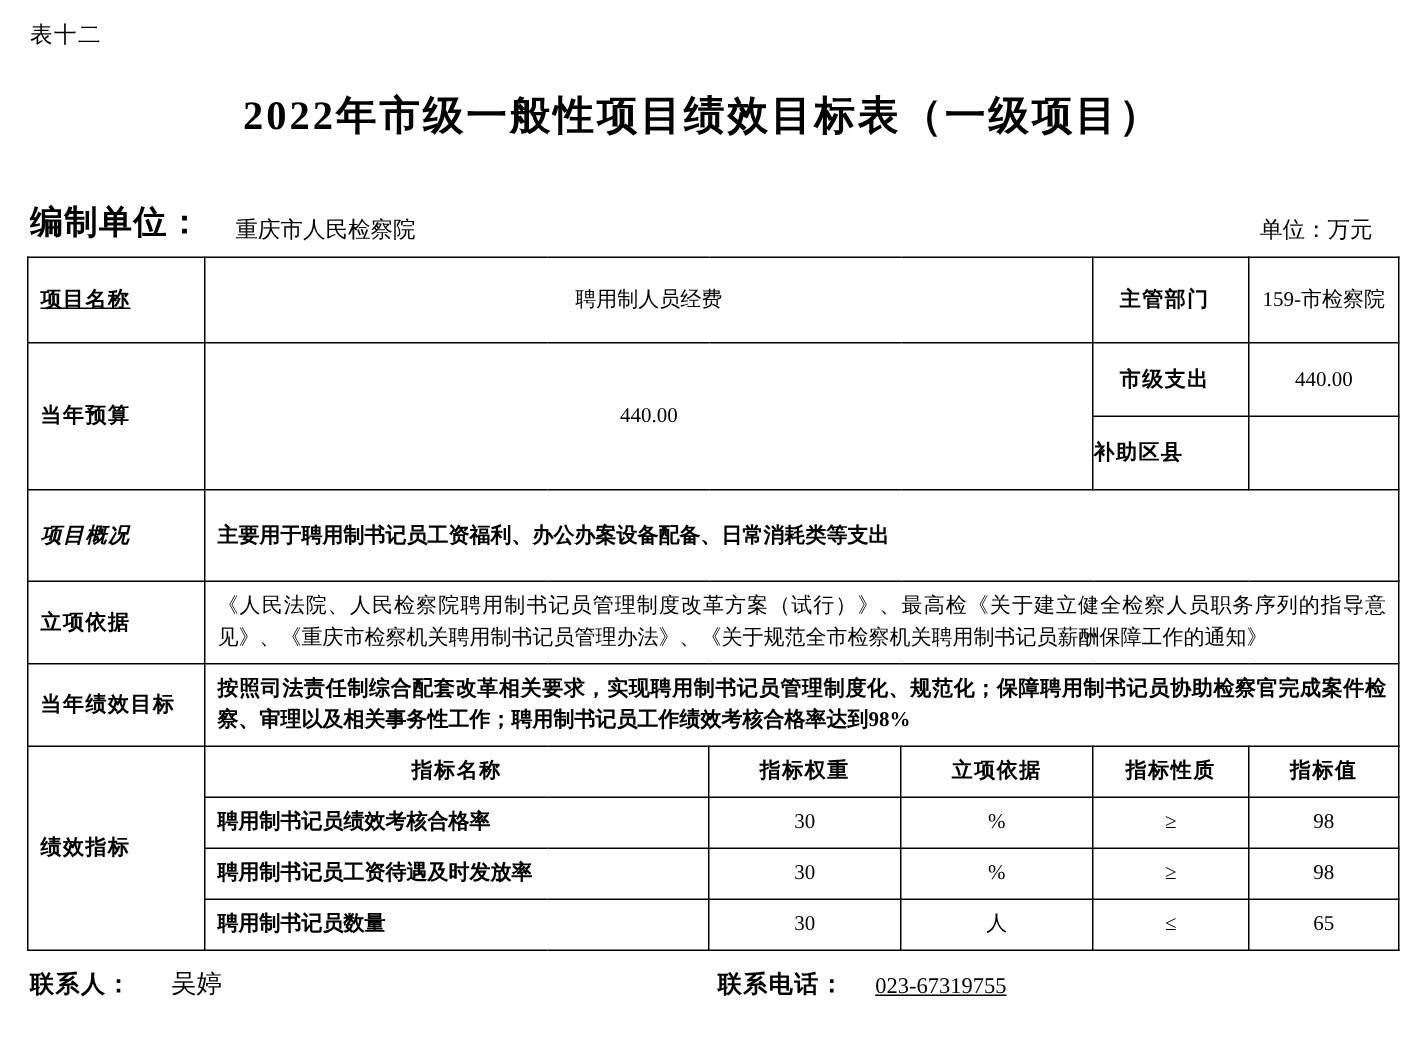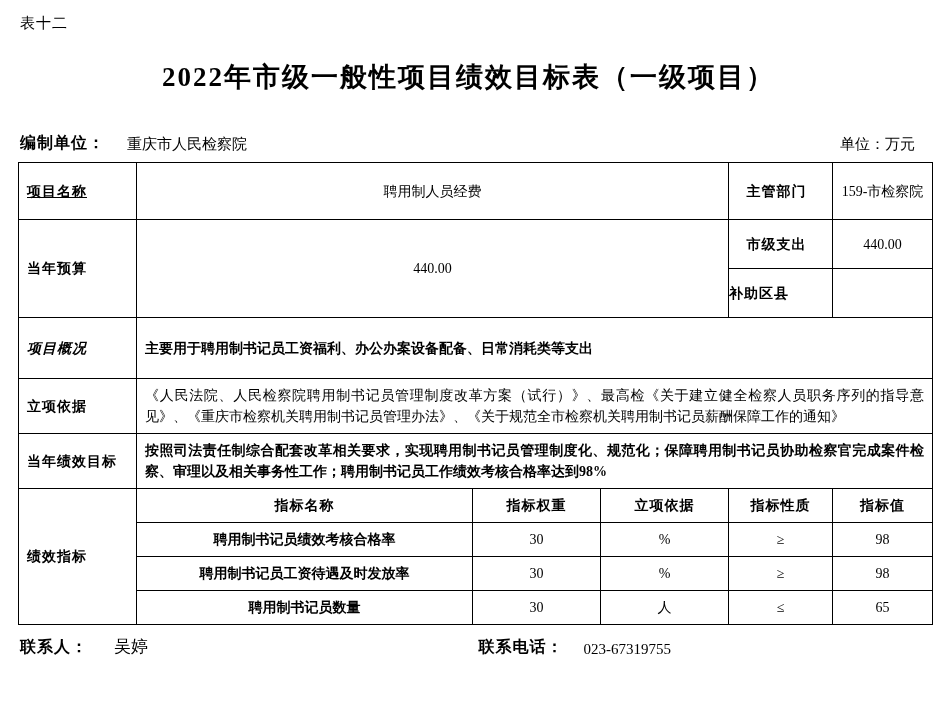--- a/index.html
+++ b/index.html
@@ -41,21 +41,21 @@
     margin-top: 38px;
     margin-bottom: 8px;
     padding: 0 2px;
   }
   .meta-left {
     display: flex;
     align-items: flex-end;
     flex: 1 1 auto;
   }
   .meta-label {
-    font-size: 16px;
+    font-size: 22px;
     font-weight: bold;
     letter-spacing: 1px;
     white-space: nowrap;
   }
   .meta-value {
     font-size: 15px;
     margin-left: 22px;
     white-space: nowrap;
     text-align: center;
   }
@@ -101,21 +101,21 @@
     text-align: center;
     font-size: 14px;
   }
   .subhead {
     text-align: center;
     font-weight: bold;
     font-size: 14px;
     letter-spacing: 1px;
   }
   .ind-name {
-    text-align: center;
+    text-align: left;
     font-weight: bold;
     font-size: 14px;
   }
   .footer-row {
     display: flex;
     align-items: flex-end;
     margin-top: 10px;
     padding: 0 2px;
     gap: 20px;
   }
@@ -137,20 +137,21 @@
   }
   .footer-value {
     font-size: 17px;
     margin-left: 26px;
     white-space: nowrap;
   }
   .footer-value-sm {
     font-size: 15px;
     margin-left: 20px;
     white-space: nowrap;
+    text-decoration: underline;
   }
   .h-proj-name { height: 44px; text-decoration: underline; }
   .h-budget { height: 36px; }
   .h-overview { height: 48px; font-style: italic; }
 </style>
 </head>
 <body>
 
 <div class="page">
 

